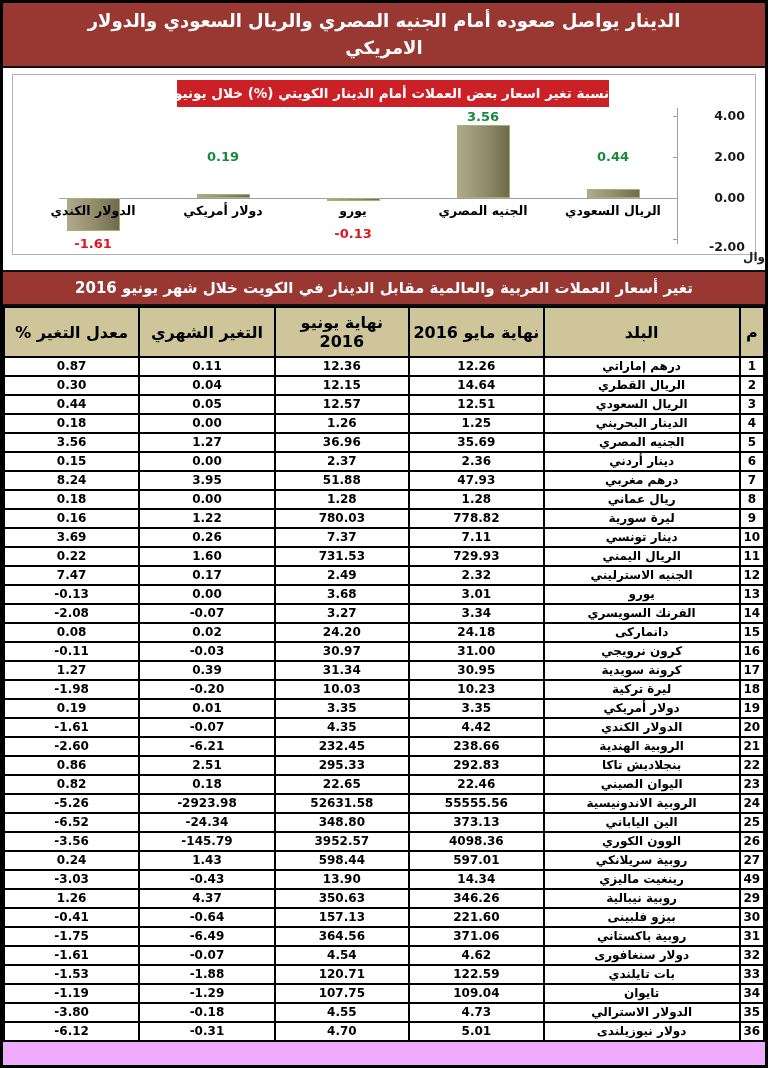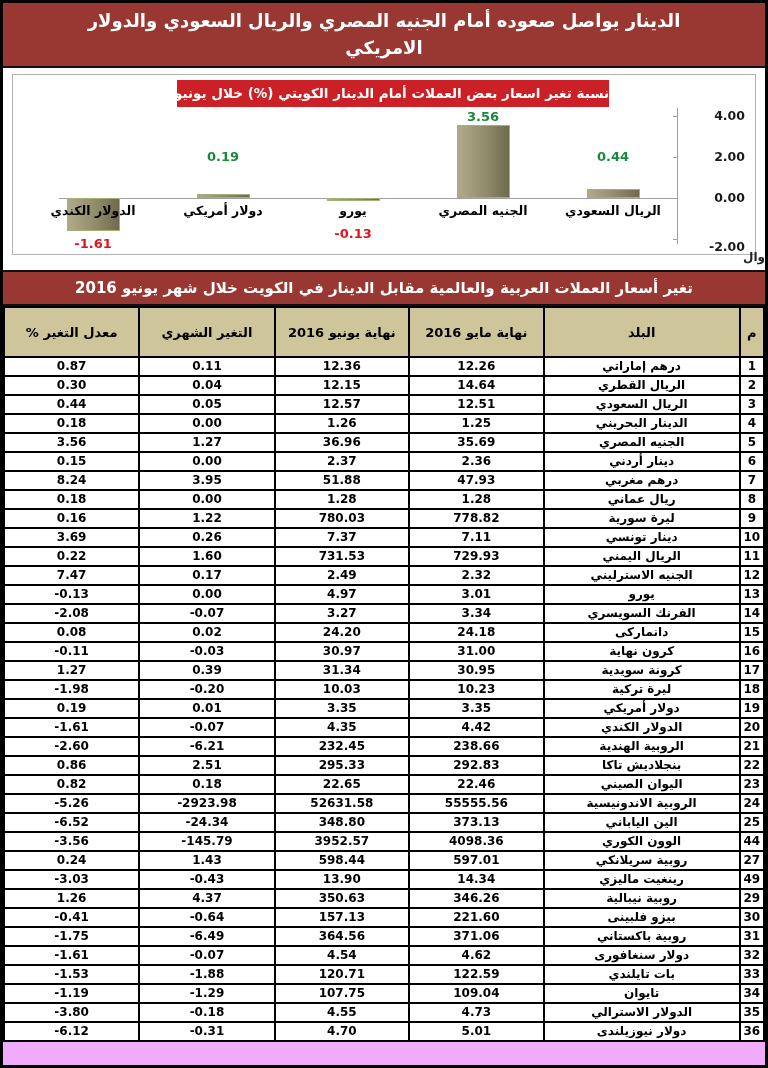--- a/index.html
+++ b/index.html
@@ -58,21 +58,21 @@
     color:#fff;font-weight:bold;font-size:15px;
   }
   
   table.rates-table{
     width:100%;border-collapse:collapse;table-layout:fixed;flex:0 0 auto;
     background:#fff;
   }
   .rates-table th,.rates-table td{border:2px solid #000;padding:0;}
   .rates-table thead th{
     background:var(--table-header-bg,#cfc59a);height:48px;
-    font-size:13px;font-weight:bold;color:#000;text-align:center;vertical-align:middle;
+    font-size:16px;font-weight:bold;color:#000;text-align:center;vertical-align:middle;
   }
   .rates-table tbody td{
     height:17px;line-height:17px;font-size:12px;font-weight:bold;color:#000;
     text-align:center;vertical-align:middle;white-space:nowrap;overflow:hidden;
   }
   .cell-num{direction:ltr;}
   
   .source-bar{
     flex:1 1 auto;min-height:18px;background:var(--maroon,#993733);
     border-top:2px solid #111;display:flex;align-items:center;
@@ -243,21 +243,21 @@
           <td>الجنيه الاسترليني</td>
           <td class="cell-num">2.32</td>
           <td class="cell-num">2.49</td>
           <td class="cell-num">0.17</td>
           <td class="cell-num">7.47</td>
         </tr>
         <tr>
           <td class="cell-num">13</td>
           <td>يورو</td>
           <td class="cell-num">3.01</td>
-          <td class="cell-num">4.97</td>
+          <td class="cell-num">3.68</td>
           <td class="cell-num">0.00</td>
           <td class="cell-num">-0.13</td>
         </tr>
         <tr>
           <td class="cell-num">14</td>
           <td>الفرنك السويسري</td>
           <td class="cell-num">3.34</td>
           <td class="cell-num">3.27</td>
           <td class="cell-num">-0.07</td>
           <td class="cell-num">-2.08</td>
@@ -265,21 +265,21 @@
         <tr>
           <td class="cell-num">15</td>
           <td>دانماركى</td>
           <td class="cell-num">24.18</td>
           <td class="cell-num">24.20</td>
           <td class="cell-num">0.02</td>
           <td class="cell-num">0.08</td>
         </tr>
         <tr>
           <td class="cell-num">16</td>
-          <td>كرون نهاية</td>
+          <td>كرون نرويجي</td>
           <td class="cell-num">31.00</td>
           <td class="cell-num">30.97</td>
           <td class="cell-num">-0.03</td>
           <td class="cell-num">-0.11</td>
         </tr>
         <tr>
           <td class="cell-num">17</td>
           <td>كرونة سويدية</td>
           <td class="cell-num">30.95</td>
           <td class="cell-num">31.34</td>
@@ -344,21 +344,21 @@
         </tr>
         <tr>
           <td class="cell-num">25</td>
           <td>الين الياباني</td>
           <td class="cell-num">373.13</td>
           <td class="cell-num">348.80</td>
           <td class="cell-num">-24.34</td>
           <td class="cell-num">-6.52</td>
         </tr>
         <tr>
-          <td class="cell-num">44</td>
+          <td class="cell-num">26</td>
           <td>الوون الكوري</td>
           <td class="cell-num">4098.36</td>
           <td class="cell-num">3952.57</td>
           <td class="cell-num">-145.79</td>
           <td class="cell-num">-3.56</td>
         </tr>
         <tr>
           <td class="cell-num">27</td>
           <td>روبية سريلانكي</td>
           <td class="cell-num">597.01</td>

